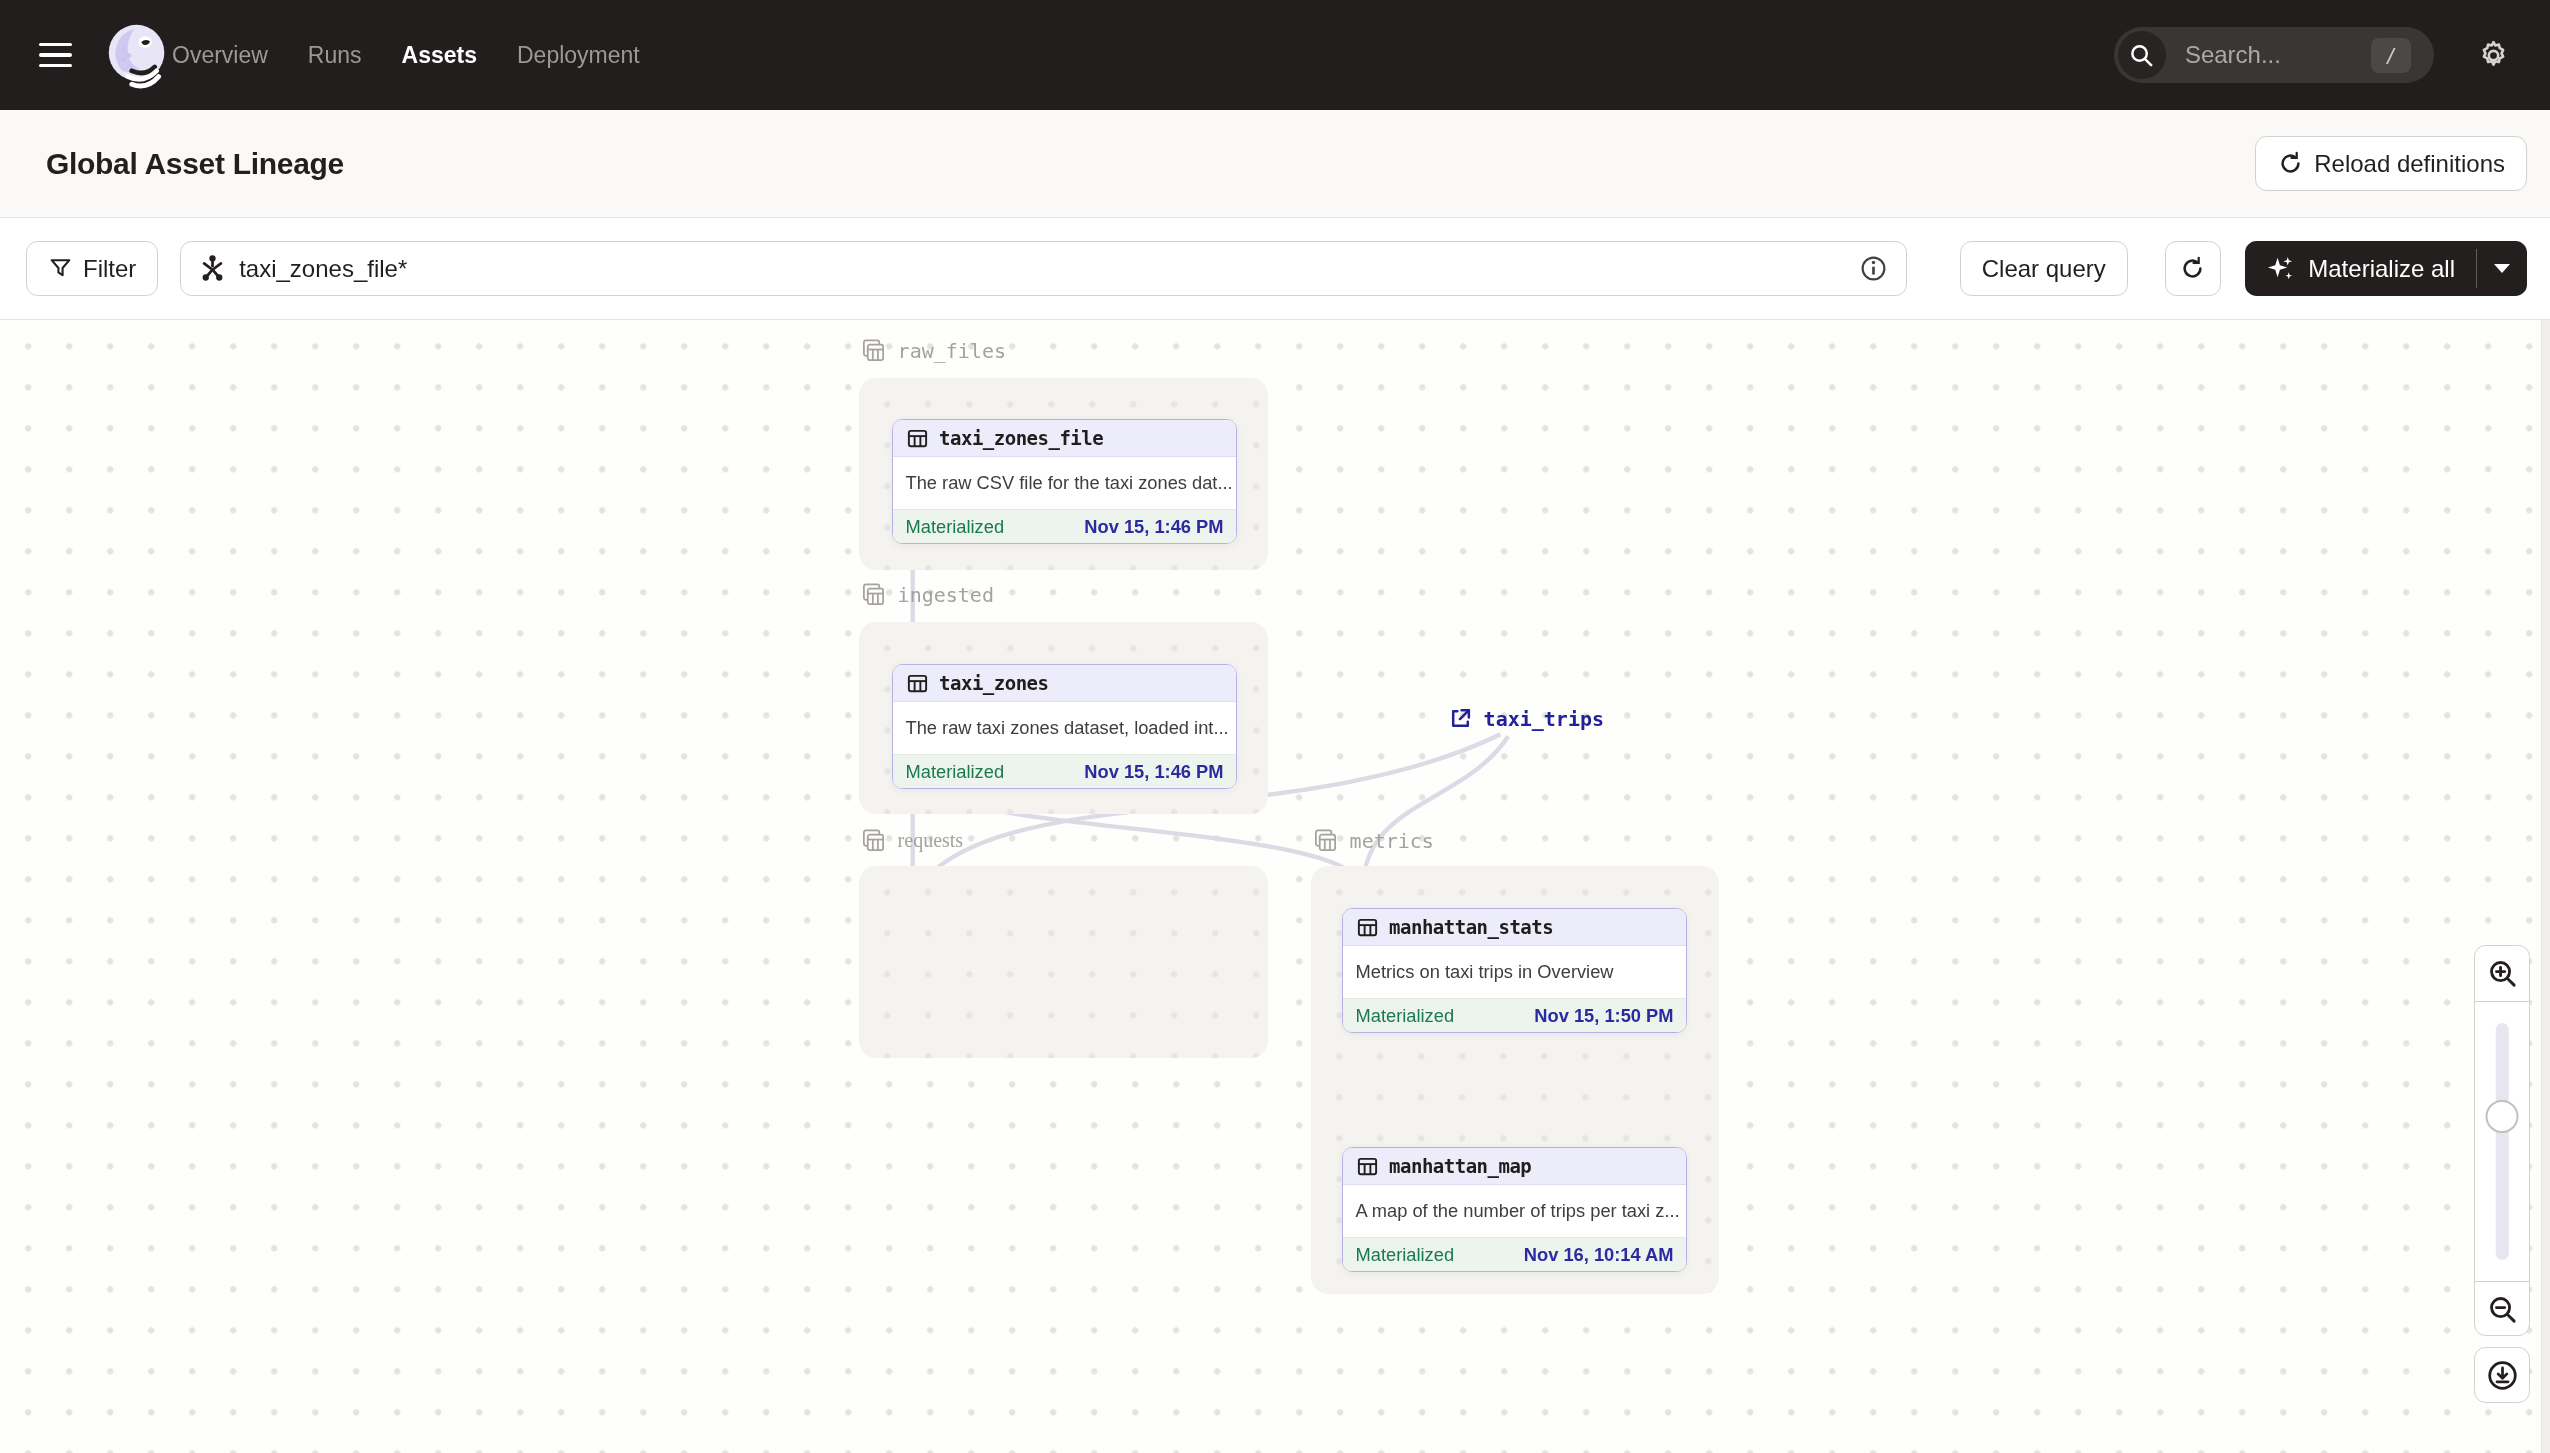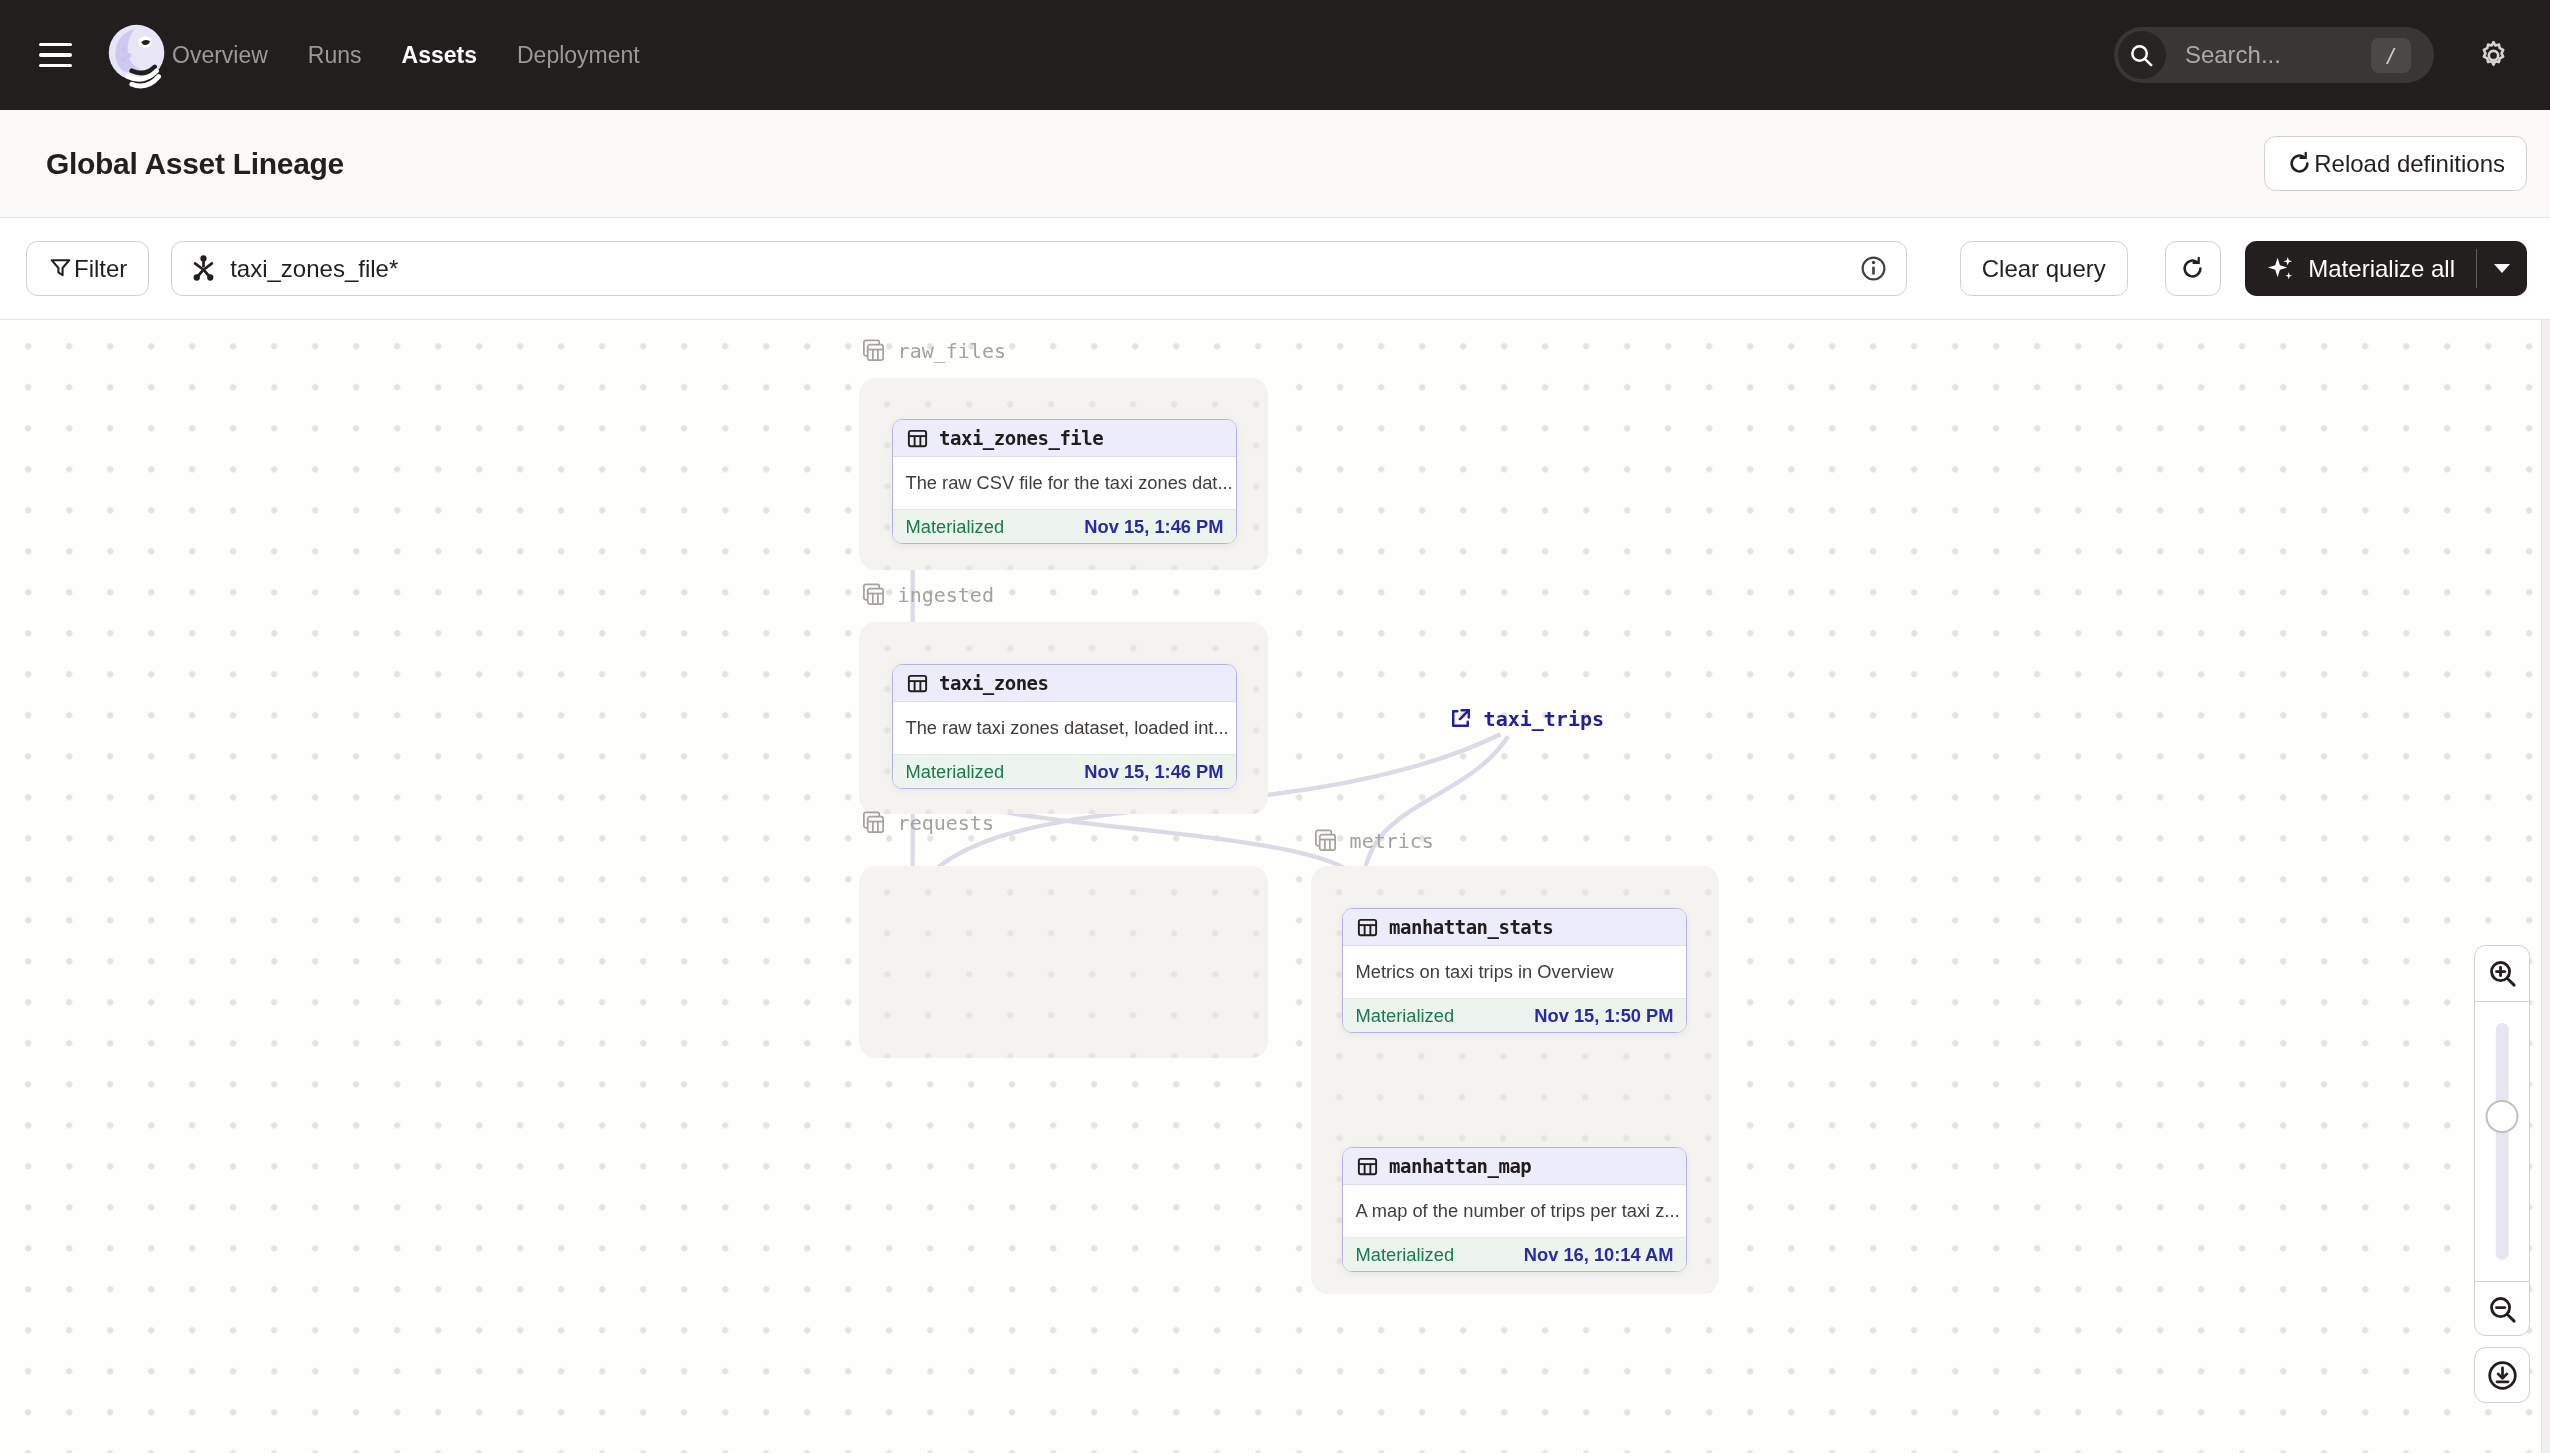--- a/index.html
+++ b/index.html
@@ -21,21 +21,21 @@
   .search-placeholder { margin-left:19px; font-size:24px; color:#ACA8A6; }
   .slash-badge { margin-left:auto; margin-right:23px; width:40px; height:35px; border-radius:7.7px;
                  background:#4C4847; color:#CFCBC9; font-family:"DejaVu Sans Mono", monospace;
                  font-size:20px; display:flex; align-items:center; justify-content:center; }
   .gear { margin-left:42px; width:35px; height:35px; display:flex; align-items:center; justify-content:center; }
 
   
   .pageheader { height:108px; background:#FAF9F7; border-bottom:1px solid #E6E3E0;
                 display:flex; align-items:center; padding:0 23px 0 46px; }
   .page-title { font-size:30px; font-weight:700; color:#231F1E; letter-spacing:-0.3px; }
-  .btn { display:flex; align-items:center; gap:1px; height:55px; padding:0 21px; background:#FFFFFF;
+  .btn { display:flex; align-items:center; gap:10px; height:55px; padding:0 21px; background:#FFFFFF;
          border:1.4px solid #D3D0CD; border-radius:11.6px; font-size:24px; color:#231F1E; cursor:pointer; }
   .reload-btn { margin-left:auto; }
 
   
   .toolbar { height:102px; background:#FFFFFF; border-bottom:1px solid #E6E3E0;
              display:flex; align-items:center; padding:0 23px 0 26px; }
   .query-input { flex:1; margin-left:22px; margin-right:53px; height:55px; border:1.4px solid #D3D0CD;
                  border-radius:11.6px; background:#FFFFFF; display:flex; align-items:center; padding:0 17.3px; }
   .query-text { margin-left:13.5px; font-size:24px; color:#231F1E; flex:1; }
   .icon-btn { width:56px; padding:0; justify-content:center; }
@@ -239,21 +239,21 @@
   <div class="group-label" style="left:861px; top:262px;">
     <svg width="25" height="25" viewBox="0 0 26 26" fill="none" stroke="#A5A19D" stroke-width="1.8">
       <rect x="3" y="2.5" width="16" height="16" rx="2"></rect>
         <rect x="7" y="7" width="16" height="16" rx="2" fill="#FDFDFC"></rect>
       <line x1="7" y1="12" x2="23" y2="12"></line>
         <line x1="12.3" y1="12" x2="12.3" y2="23"></line>
         <line x1="17.6" y1="12" x2="17.6" y2="23"></line>
     </svg>
     <span>ingested</span>
   </div>
-  <div class="group-label" style="left:861px; top:490px;">
+  <div class="group-label" style="left:861px; top:508px;font-family:Liberation Serif, serif;">
     <svg width="25" height="25" viewBox="0 0 26 26" fill="none" stroke="#A5A19D" stroke-width="1.8">
       <rect x="3" y="2.5" width="16" height="16" rx="2"></rect>
         <rect x="7" y="7" width="16" height="16" rx="2" fill="#FDFDFC"></rect>
       <line x1="7" y1="12" x2="23" y2="12"></line>
         <line x1="12.3" y1="12" x2="12.3" y2="23"></line>
         <line x1="17.6" y1="12" x2="17.6" y2="23"></line>
     </svg>
     <span>requests</span>
   </div>
   <div class="group-label" style="left:1313px; top:508px;">

